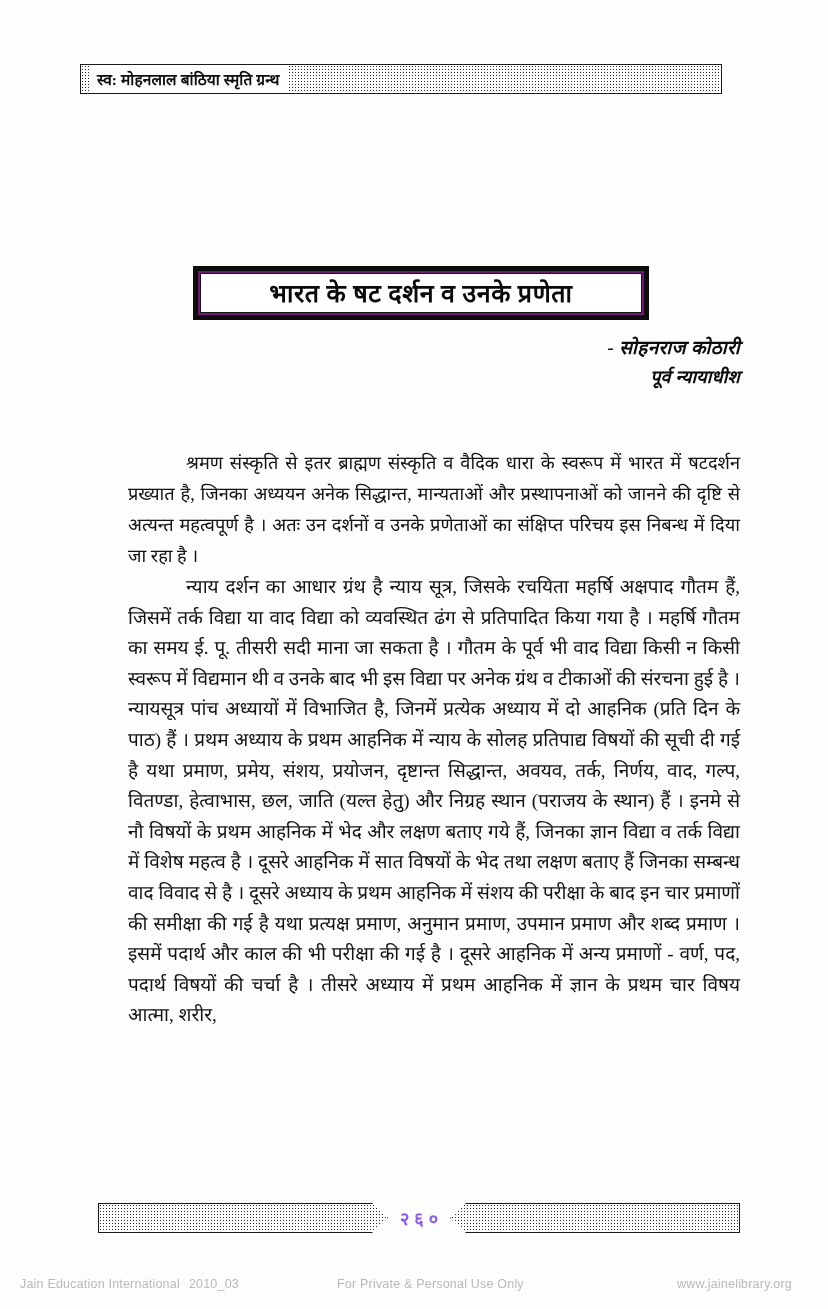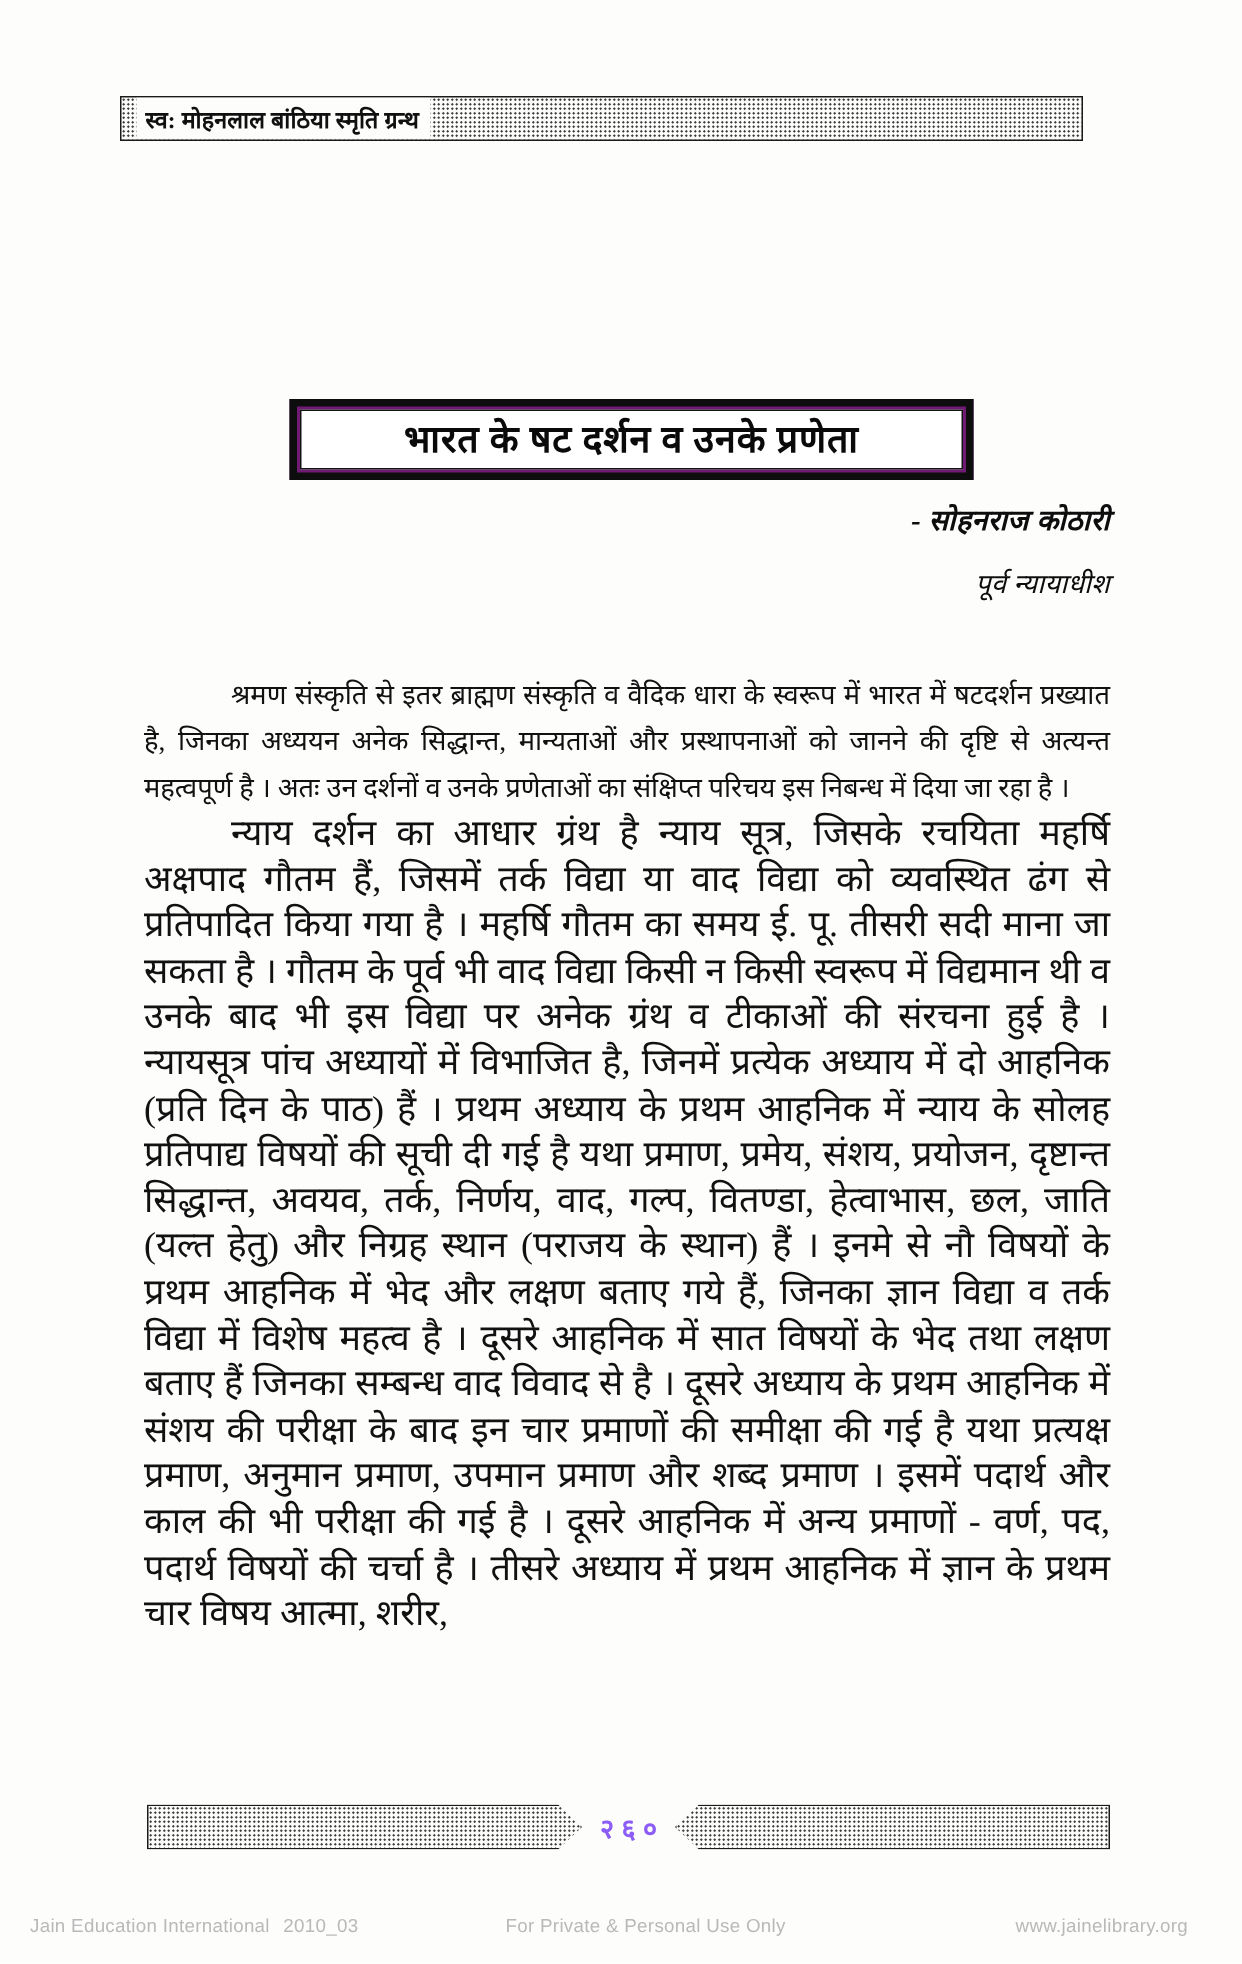--- a/index.html
+++ b/index.html
@@ -100,61 +100,62 @@
   }
   .byline-author {
     font-size: 19px;
     font-weight: 700;
     letter-spacing: 0.3px;
     white-space: nowrap;
     line-height: 1.25;
   }
   .byline-role {
     font-size: 18px;
-    font-weight: 400;
+    font-weight: 700;
     letter-spacing: 0.2px;
     white-space: nowrap;
-    margin-top: 18px;
+    margin-top: 6px;
     line-height: 1.25;
   }
 
   
   .body-block {
     position: absolute;
     left: 96px;
     top: 448px;
     width: 644px;
   }
   .para {
     font-size: 18.2px;
     line-height: 31px;
     text-align: justify;
     text-justify: inter-word;
     color: #111111;
     margin: 0;
   }
   .para.indent {
     text-indent: 58px;
+    margin-left: 32px;
   }
 
   .section-heading {
     margin: 12px 0 4px 0;
     text-align: center;
     font-size: 21.5px;
     font-weight: 700;
     color: #0a0a0a;
     letter-spacing: 0.2px;
   }
   .section-heading span.sh-underline {
     border-bottom: 2px solid #0a0a0a;
     padding-bottom: 1px;
   }
 
   .para.tight {
-    font-size: 24px;
+    font-size: 19px;
     line-height: 30.6px;
   }
 
   
   .footer-band {
     position: absolute;
     left: 98px;
     top: 1203px;
     width: 642px;
     height: 30px;

